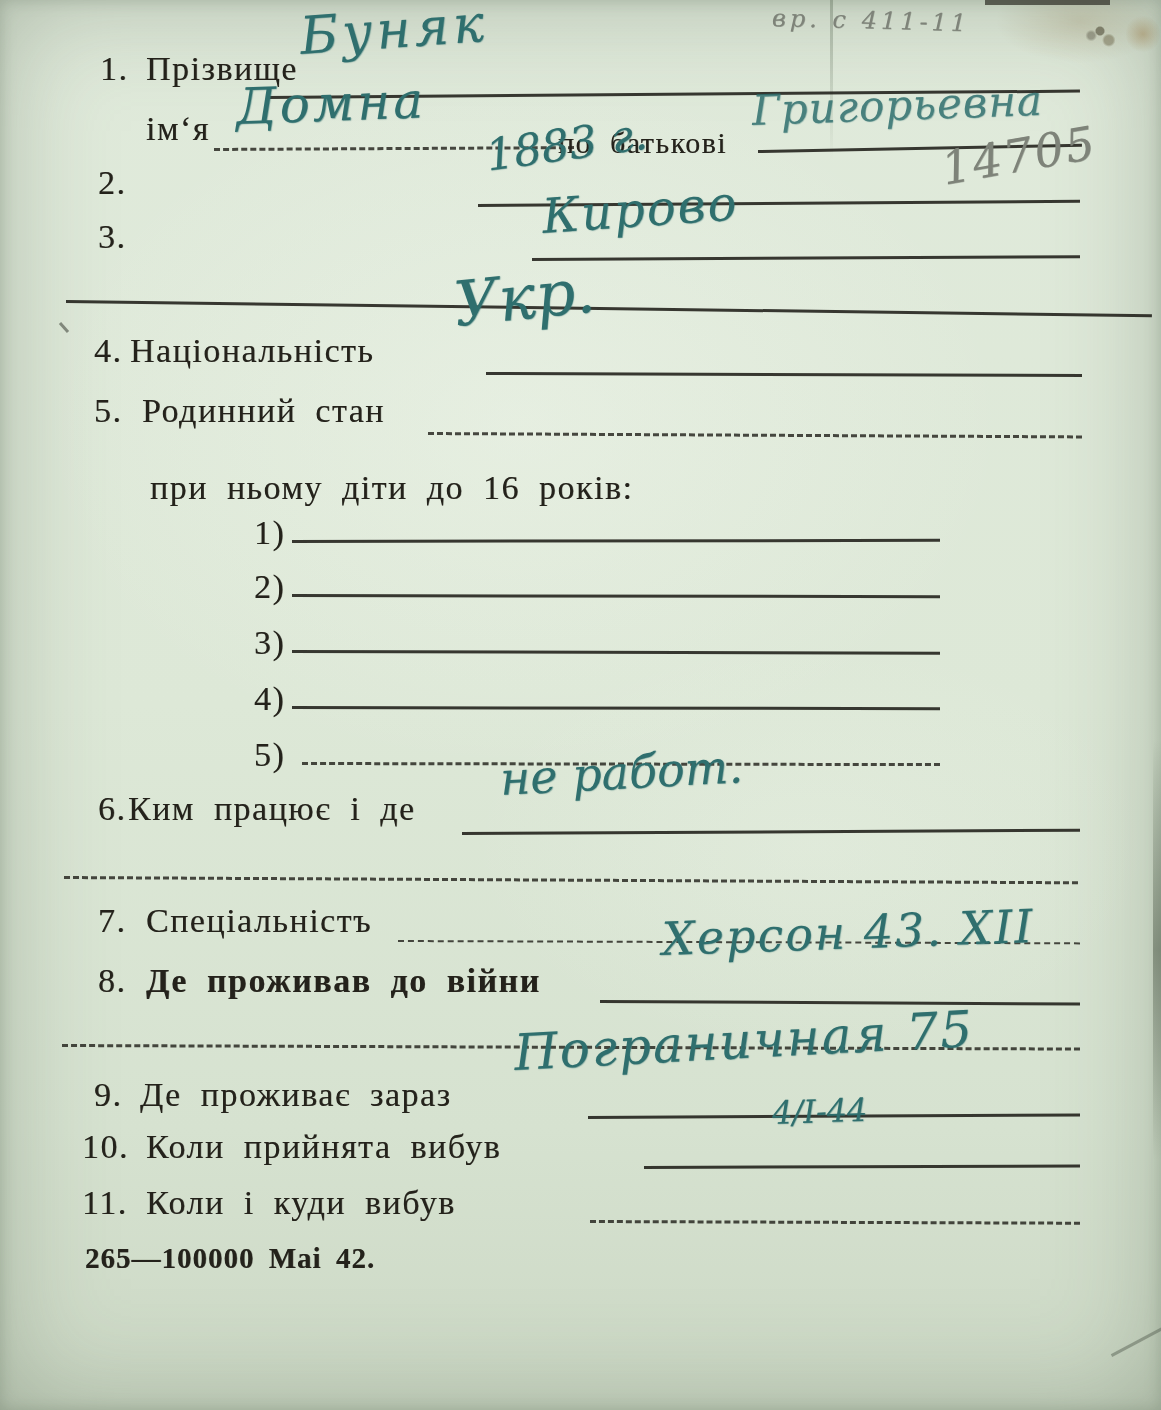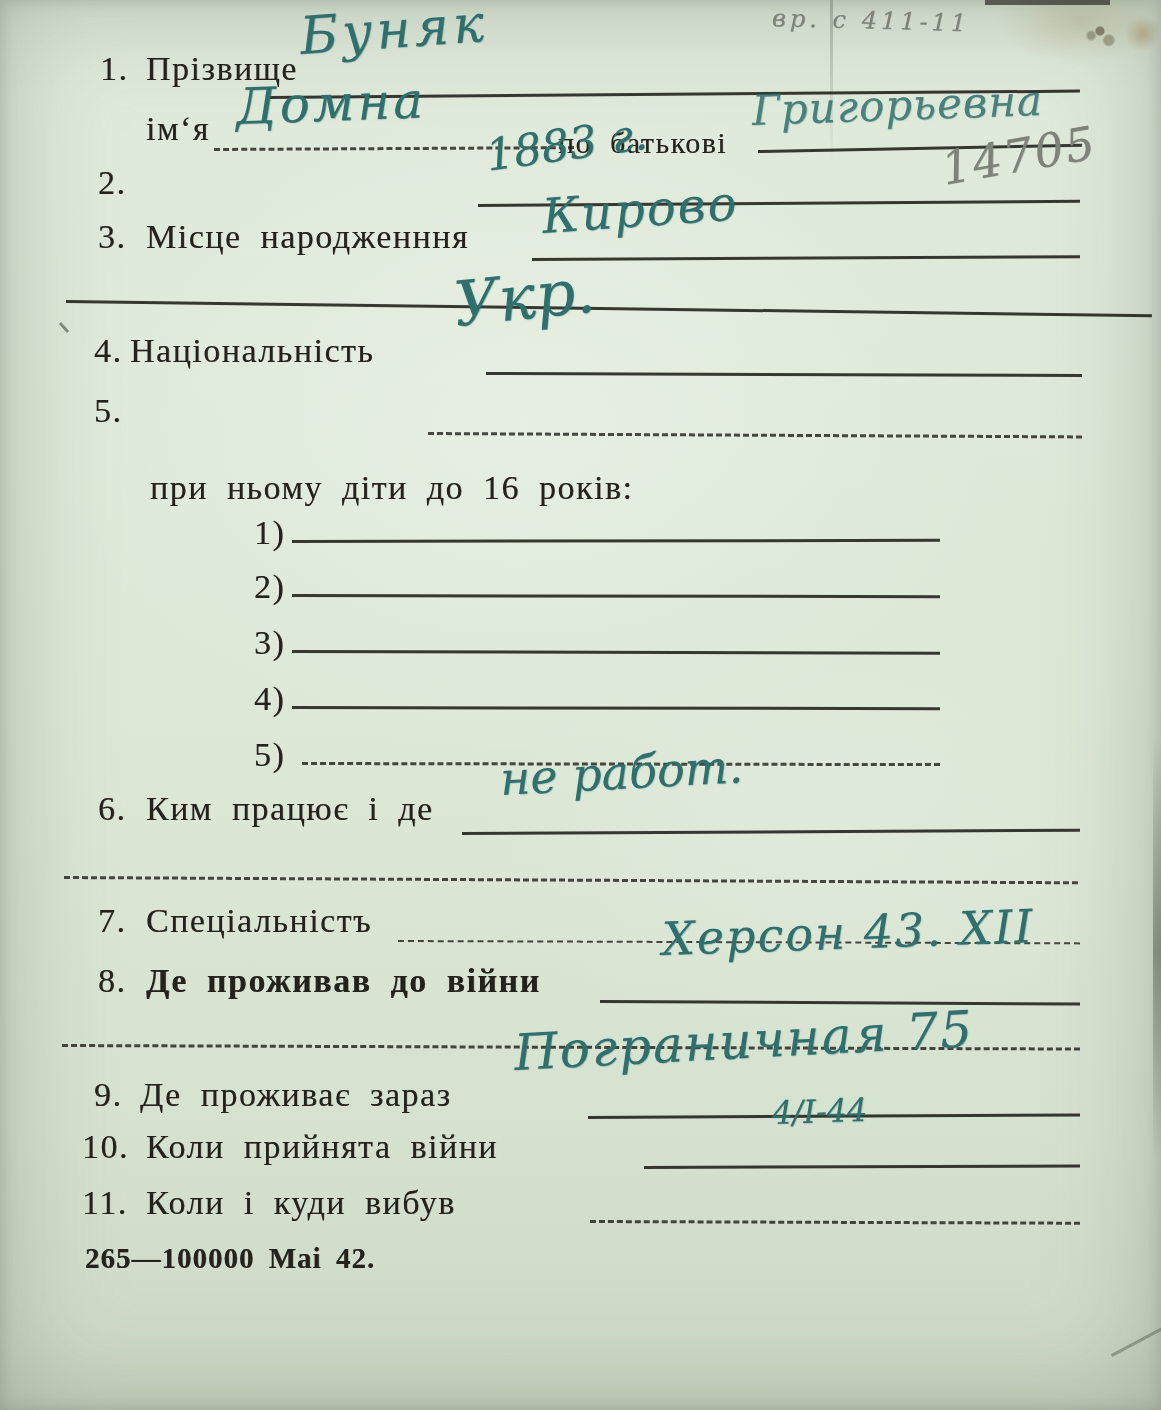--- a/index.html
+++ b/index.html
@@ -73,53 +73,53 @@
   <span class="print small" style="left:558px;top:126px;">по батькові</span>
   <div class="rule" style="left:758px;top:150px;width:324px;transform:rotate(-1.1deg);"></div>
   <span class="hw" style="left:752px;top:86px;font-size:42px;transform:rotate(-2deg);opacity:.85;letter-spacing:1px;">Григорьевна</span>
   <span class="hw pencil" style="left:942px;top:142px;font-size:46px;transform:rotate(-10deg);letter-spacing:2px;">14705</span>
 
   <span class="print" style="left:98px;top:164px;">2.</span>
   <div class="rule" style="left:478px;top:204px;width:602px;transform:rotate(-0.4deg);"></div>
   <span class="hw" style="left:486px;top:130px;font-size:44px;transform:rotate(-8deg);">1883 г.</span>
 
   <span class="print" style="left:98px;top:218px;">3.</span>
-  <span class="print" style="left:146px;top:218px;">Місце народженння</span>
   <div class="rule" style="left:532px;top:258px;width:548px;transform:rotate(-0.3deg);"></div>
   <span class="hw" style="left:542px;top:188px;font-size:48px;transform:rotate(-4deg);letter-spacing:2px;">Кирово</span>
 
   <div class="rule" style="left:66px;top:300px;width:1086px;transform:rotate(0.75deg);"></div>
 
   <span class="print" style="left:94px;top:332px;">4.</span>
   <span class="print" style="left:130px;top:332px;font-family:Liberation Serif, serif;">Національність</span>
   <div class="rule" style="left:486px;top:372px;width:596px;transform:rotate(0.2deg);"></div>
   <span class="hw" style="left:454px;top:268px;font-size:62px;transform:rotate(-6deg);">Укр.</span>
 
   <span class="print" style="left:94px;top:392px;">5.</span>
+  <span class="print" style="left:142px;top:392px;">Родинний стан</span>
   <div class="rule dashed" style="left:428px;top:432px;width:654px;transform:rotate(0.3deg);"></div>
 
   <span class="print" style="left:150px;top:452px;margin-top:17px;">при ньому діти до 16 років:</span>
 
   <span class="print" style="left:254px;top:514px;">1)</span>
   <div class="rule" style="left:292px;top:540px;width:648px;transform:rotate(-0.1deg);"></div>
 
   <span class="print" style="left:254px;top:568px;">2)</span>
   <div class="rule" style="left:292px;top:594px;width:648px;transform:rotate(0.1deg);"></div>
 
   <span class="print" style="left:254px;top:624px;">3)</span>
   <div class="rule" style="left:292px;top:650px;width:648px;transform:rotate(0.15deg);"></div>
 
   <span class="print" style="left:254px;top:680px;">4)</span>
   <div class="rule" style="left:292px;top:706px;width:648px;transform:rotate(0.1deg);"></div>
 
   <span class="print" style="left:254px;top:736px;">5)</span>
   <div class="rule dashed" style="left:302px;top:762px;width:638px;transform:rotate(0.1deg);"></div>
 
   <span class="print" style="left:98px;top:790px;">6.</span>
-  <span class="print" style="left:146px;top:790px;">Ким працює і де</span>
+  <span class="print" style="left:128px;top:790px;">Ким працює і де</span>
   <div class="rule" style="left:462px;top:832px;width:618px;transform:rotate(-0.3deg);"></div>
   <span class="hw" style="left:500px;top:752px;font-size:46px;transform:rotate(-3deg);">не работ.</span>
 
   <div class="rule dashed" style="left:64px;top:876px;width:1014px;transform:rotate(0.3deg);"></div>
 
   <span class="print" style="left:98px;top:902px;">7.</span>
   <span class="print" style="left:146px;top:902px;">Спеціальністъ</span>
   <div class="rule dashed thin" style="left:398px;top:940px;width:682px;transform:rotate(0.2deg);"></div>
 
   <span class="print" style="left:98px;top:962px;">8.</span>
@@ -129,21 +129,21 @@
 
   <div class="rule dashed" style="left:62px;top:1044px;width:1018px;transform:rotate(0.2deg);"></div>
 
   <span class="print" style="left:94px;top:1076px;">9.</span>
   <span class="print" style="left:140px;top:1076px;text-align:right;">Де проживає зараз</span>
   <div class="rule" style="left:588px;top:1116px;width:492px;transform:rotate(-0.3deg);"></div>
   <span class="hw" style="left:514px;top:1024px;font-size:50px;transform:rotate(-3deg);letter-spacing:2px;">Пограничная 75</span>
   <span class="hw" style="left:772px;top:1094px;font-size:32px;transform:rotate(-2deg);">4/I-44</span>
 
   <span class="print" style="left:82px;top:1128px;">10.</span>
-  <span class="print" style="left:146px;top:1128px;">Коли прийнята війни</span>
+  <span class="print" style="left:146px;top:1128px;">Коли прийнята вибув</span>
   <div class="rule" style="left:644px;top:1166px;width:436px;transform:rotate(-0.2deg);"></div>
 
   <span class="print" style="left:82px;top:1184px;">11.</span>
   <span class="print" style="left:146px;top:1184px;">Коли і куди вибув</span>
   <div class="rule dashed" style="left:590px;top:1220px;width:490px;transform:rotate(0.2deg);"></div>
 
   <span class="imprint" style="left:78px;top:1242px;margin-left:7px;">265—100000 Mai 42.</span>
 
 </div>
 

